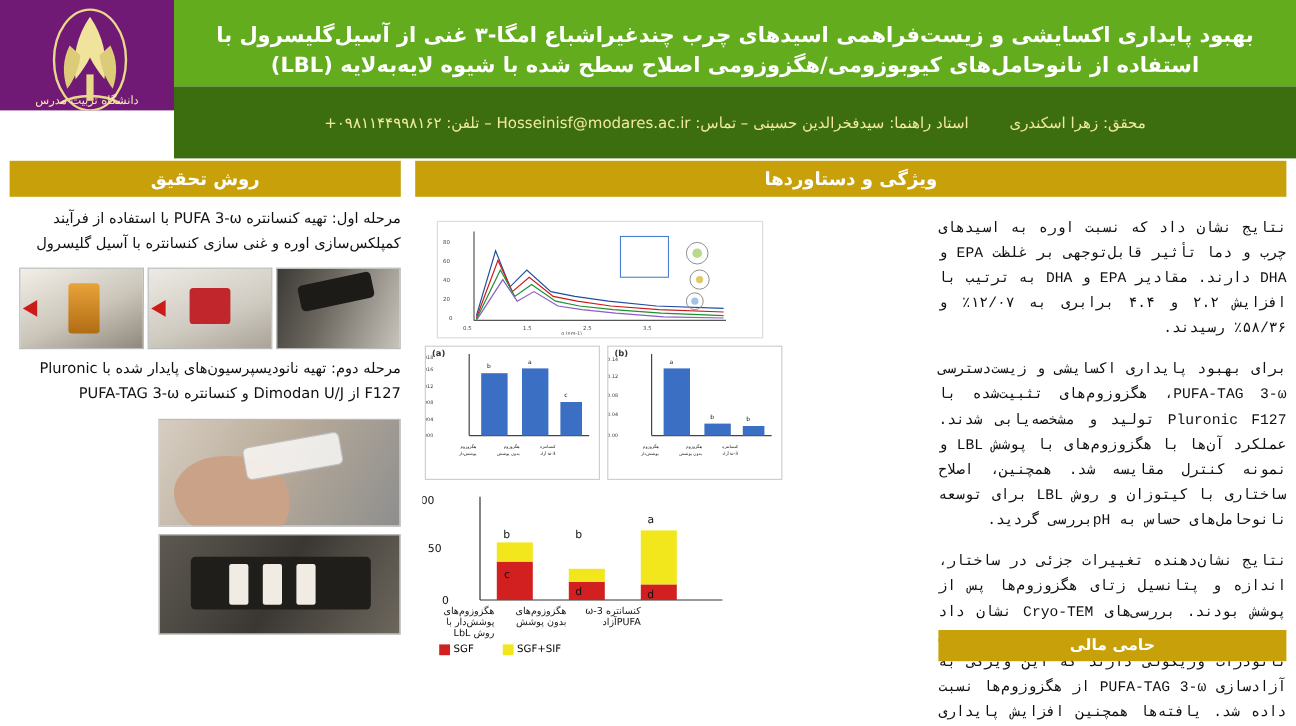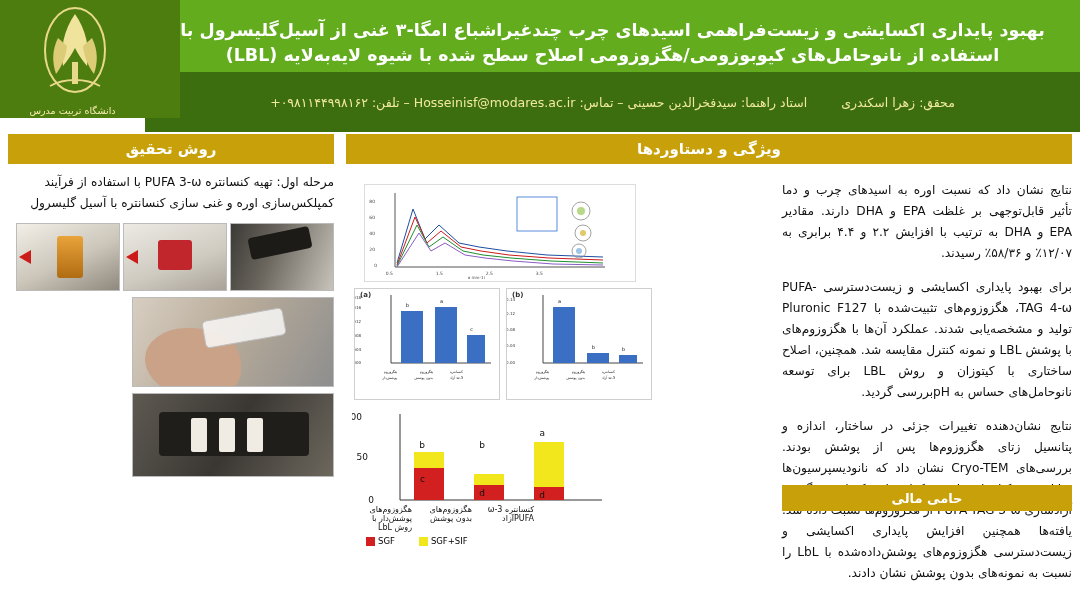--- a/index.html
+++ b/index.html
@@ -64,24 +64,23 @@
     color: #f2e9a0;
     font-size: 12.5px;
     direction: rtl;
     white-space: nowrap;
   }
   .header-meta .sep { display: inline-block; width: 26px; }
   .header-logo-box {
     position: absolute;
     top: 0; left: 0;
     width: 145px;
-    height: 118px;
-    background: #4d7c0f;
+    height: 92px;
+    background: #701a75;
     overflow: hidden;
-    padding-left: 35px;
   }
   .logo-wrap {
     position: absolute;
     top: 4px; left: 20px;
     width: 110px;
     height: 92px;
   }
   .logo-text {
     position: absolute;
     bottom: 2px; left: 0;
@@ -127,21 +126,21 @@
   .results-text {
     position: absolute;
     top: 8px; right: 0;
     width: 290px;
     direction: rtl;
     text-align: justify;
     font-size: 12.2px;
     line-height: 1.72;
     color: #111111;
   }
-  .results-text p { margin: 0 0 13px 0; }
+  .results-text p { margin: 0 0 13px 0; font-family: Liberation Mono, monospace; }
 
   .results-figures {
     position: absolute;
     top: 0; left: 0;
     width: 420px;
     height: 388px;
   }
 
   
   .fig-spectra {
@@ -182,21 +181,21 @@
   .fig-release {
     position: absolute;
     top: 236px; left: 6px;
     width: 280px;
     height: 140px;
   }
 
   
   .funding {
     position: absolute;
-    top: 485px; right: 8px;
+    top: 525px; right: 8px;
     width: 290px;
   }
   .bar-funding { width: 290px; height: 26px; font-size: 13px; }
   .funding-text {
     margin-top: 6px;
     direction: rtl;
     text-align: center;
     font-size: 12px;
     line-height: 1.65;
     color: #111;
@@ -368,21 +367,21 @@
   </div>
 
   <div class="col-results">
     <div class="sec-bar bar-results">ویژگی و دستاوردها</div>
   </div>
 
   <div class="results-body">
 
     <div class="results-text">
       <p>نتایج نشان داد که نسبت اوره به اسیدهای چرب و دما تأثیر قابل‌توجهی بر غلظت EPA و DHA دارند. مقادیر EPA و DHA به ترتیب با افزایش ۲.۲ و ۴.۴ برابری به ۱۲/۰۷٪ و ۵۸/۳۶٪ رسیدند.</p>
-      <p>برای بهبود پایداری اکسایشی و زیست‌دسترسی PUFA-TAG 4-ω، هگزوزوم‌های تثبیت‌شده با Pluronic F127 تولید و مشخصه‌یابی شدند. عملکرد آن‌ها با هگزوزوم‌های با پوشش LBL و نمونه کنترل مقایسه شد. همچنین، اصلاح ساختاری با کیتوزان و روش LBL برای توسعه نانوحامل‌های حساس به pHبررسی گردید.</p>
+      <p>برای بهبود پایداری اکسایشی و زیست‌دسترسی PUFA-TAG 3-ω، هگزوزوم‌های تثبیت‌شده با Pluronic F127 تولید و مشخصه‌یابی شدند. عملکرد آن‌ها با هگزوزوم‌های با پوشش LBL و نمونه کنترل مقایسه شد. همچنین، اصلاح ساختاری با کیتوزان و روش LBL برای توسعه نانوحامل‌های حساس به pHبررسی گردید.</p>
       <p>نتایج نشان‌دهنده تغییرات جزئی در ساختار، اندازه و پتانسیل زتای هگزوزوم‌ها پس از پوشش بودند. بررسی‌های Cryo-TEM نشان داد که نانودیسپرسیون‌ها تمایل به تشکیل نانوذرات وزیکولی دارند که این ویژگی به آزادسازی PUFA-TAG 3-ω از هگزوزوم‌ها نسبت داده شد. یافته‌ها همچنین افزایش پایداری اکسایشی و زیست‌دسترسی هگزوزوم‌های پوشش‌داده‌شده با LbL را نسبت به نمونه‌های بدون پوشش نشان دادند.</p>
     </div>
 
     <div class="results-figures">
 
       <div class="fig-spectra">
         <svg width="268" height="94" viewBox="0 0 268 94">
 
           <line x1="28" y1="82" x2="238" y2="82" stroke="#555" stroke-width="1"></line>
           <line x1="28" y1="8" x2="28" y2="82" stroke="#555" stroke-width="1"></line>
@@ -547,20 +546,21 @@
       <div class="photo photo-rig">
         <div class="rig-red"></div>
         <div class="arrow" style="left:2px;"></div>
       </div>
       <div class="photo photo-tube">
         <div class="tube-orange"></div>
         <div class="arrow" style="left:2px;"></div>
       </div>
     </div>
 
+    <p>مرحله دوم: تهیه نانودیسپرسیون‌های پایدار شده با Pluronic F127 از Dimodan U/J و کنسانتره PUFA-TAG 3-ω</p>
     <div class="photo-hand">
       <div class="hand-shape"></div>
       <div class="hand-vial"></div>
     </div>
 
     <div class="photo-device">
       <div class="device-body"></div>
       <div class="device-tube" style="left:58px;"></div>
       <div class="device-tube" style="left:86px;"></div>
       <div class="device-tube" style="left:114px;"></div>

